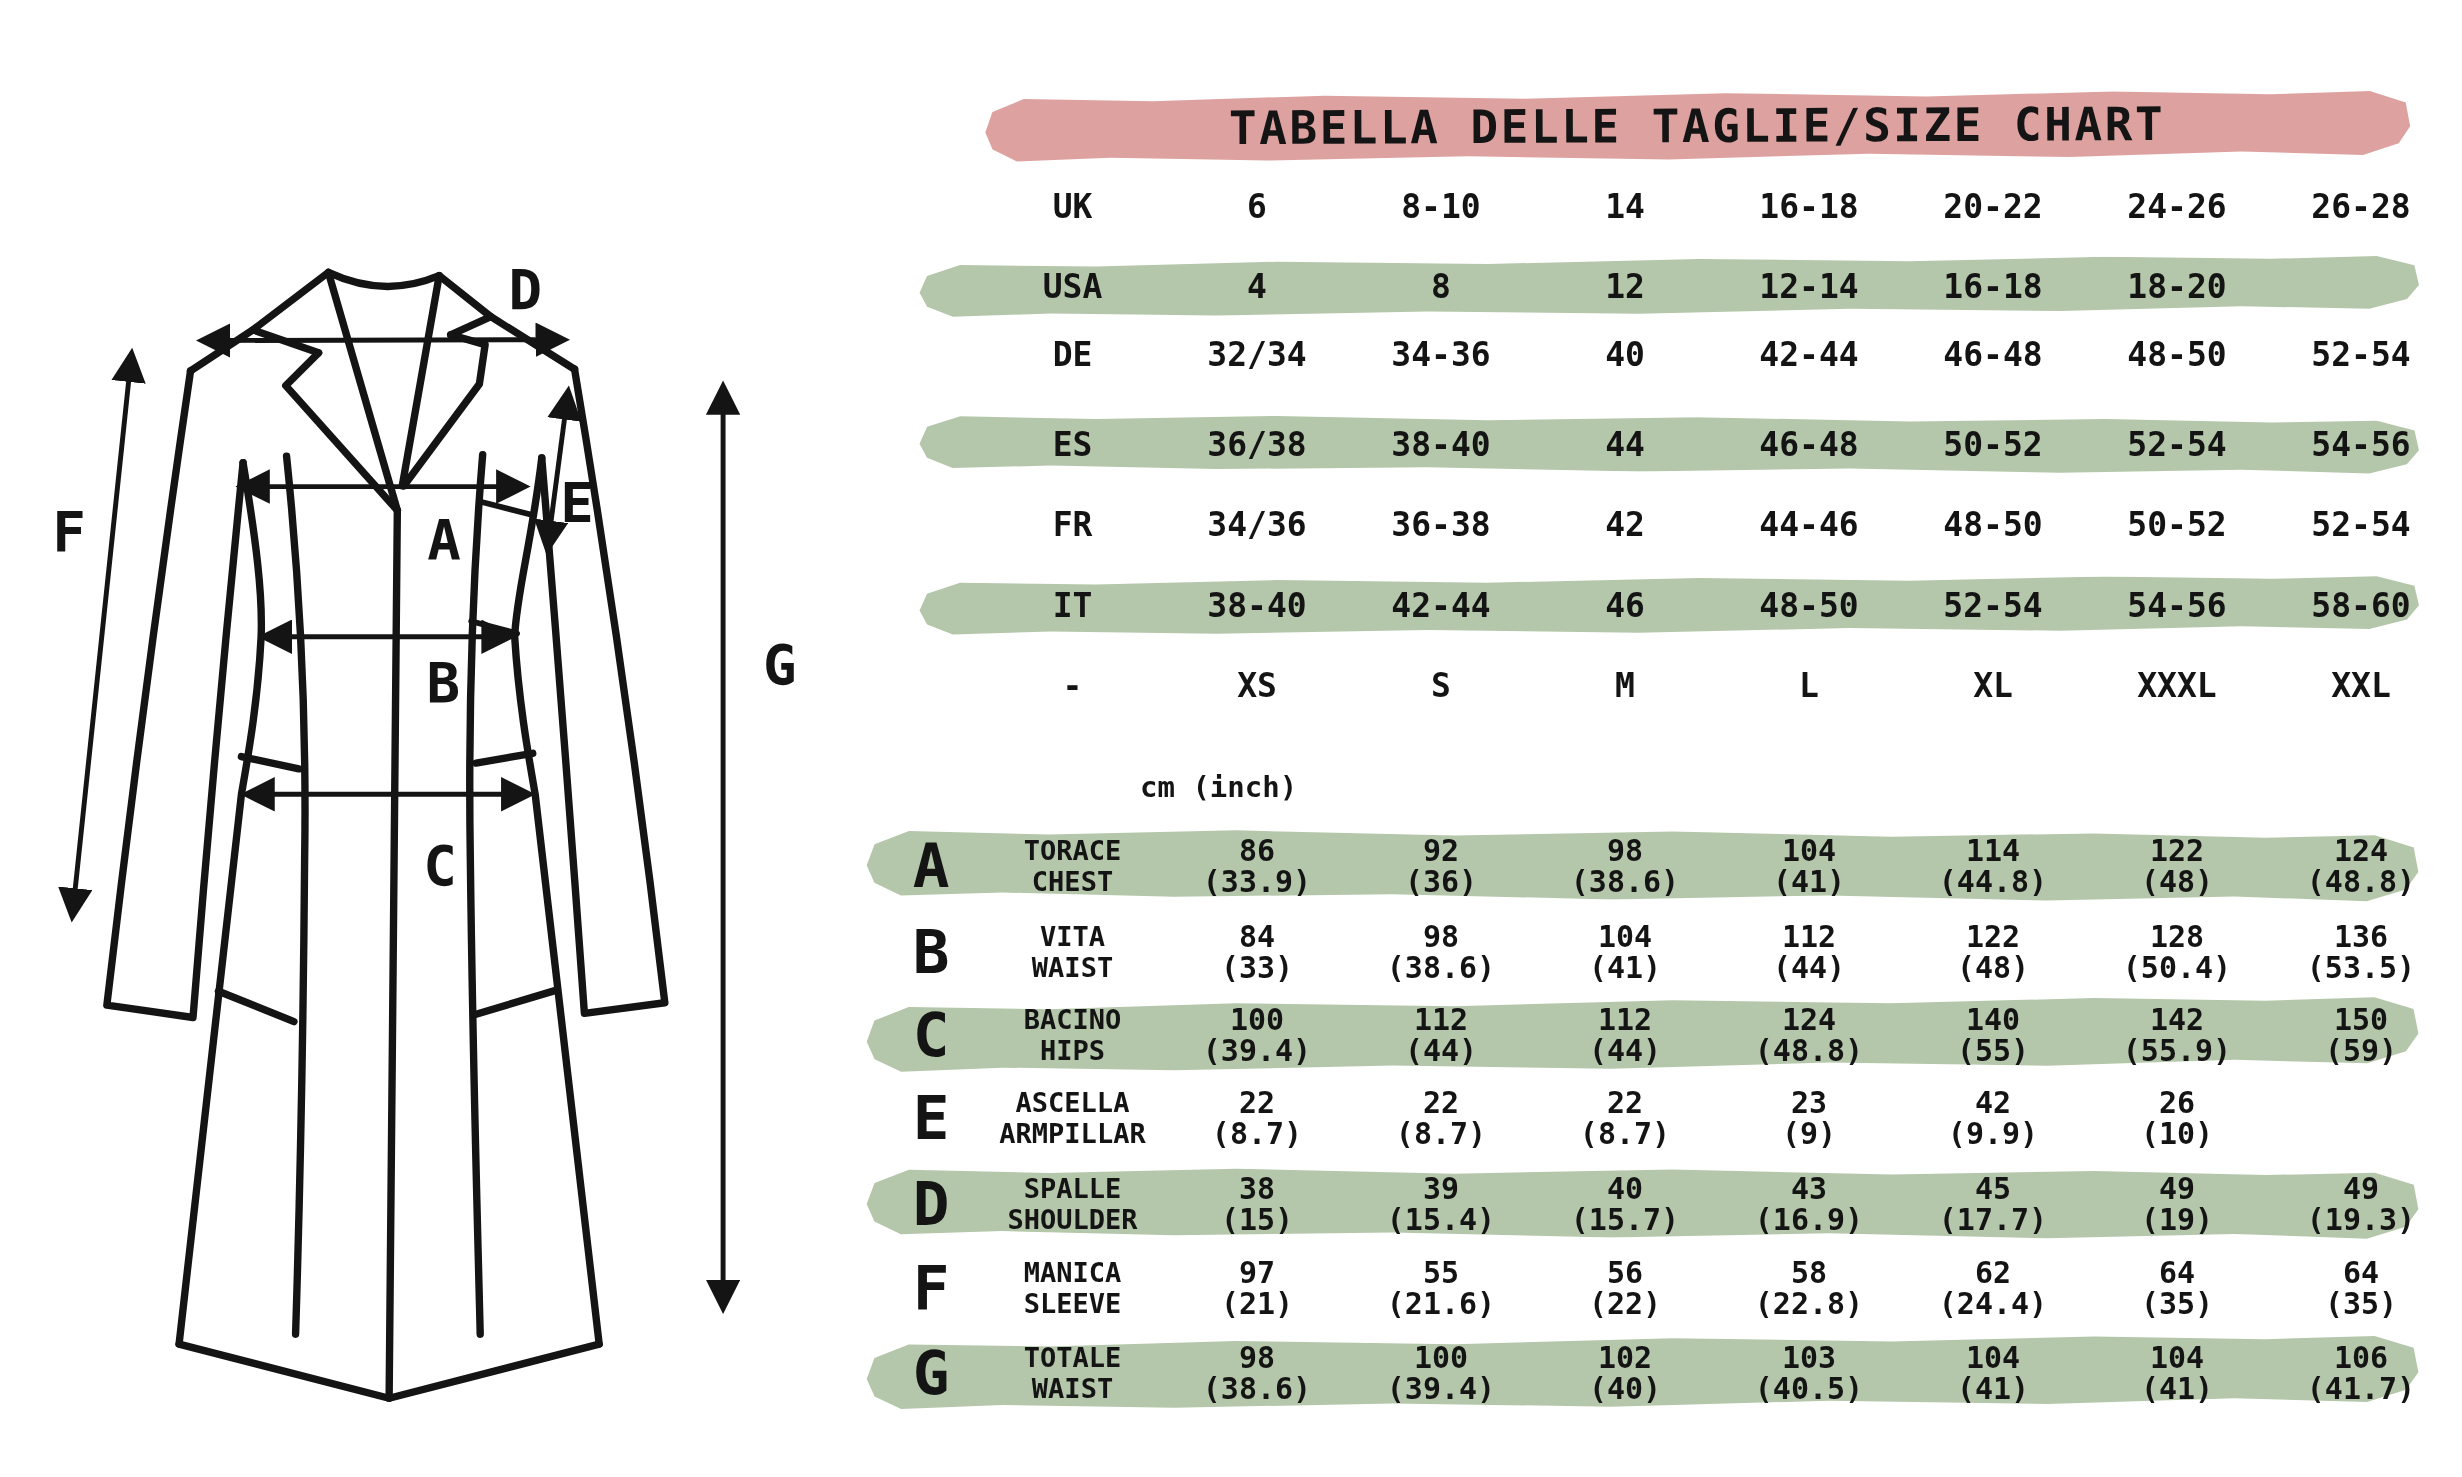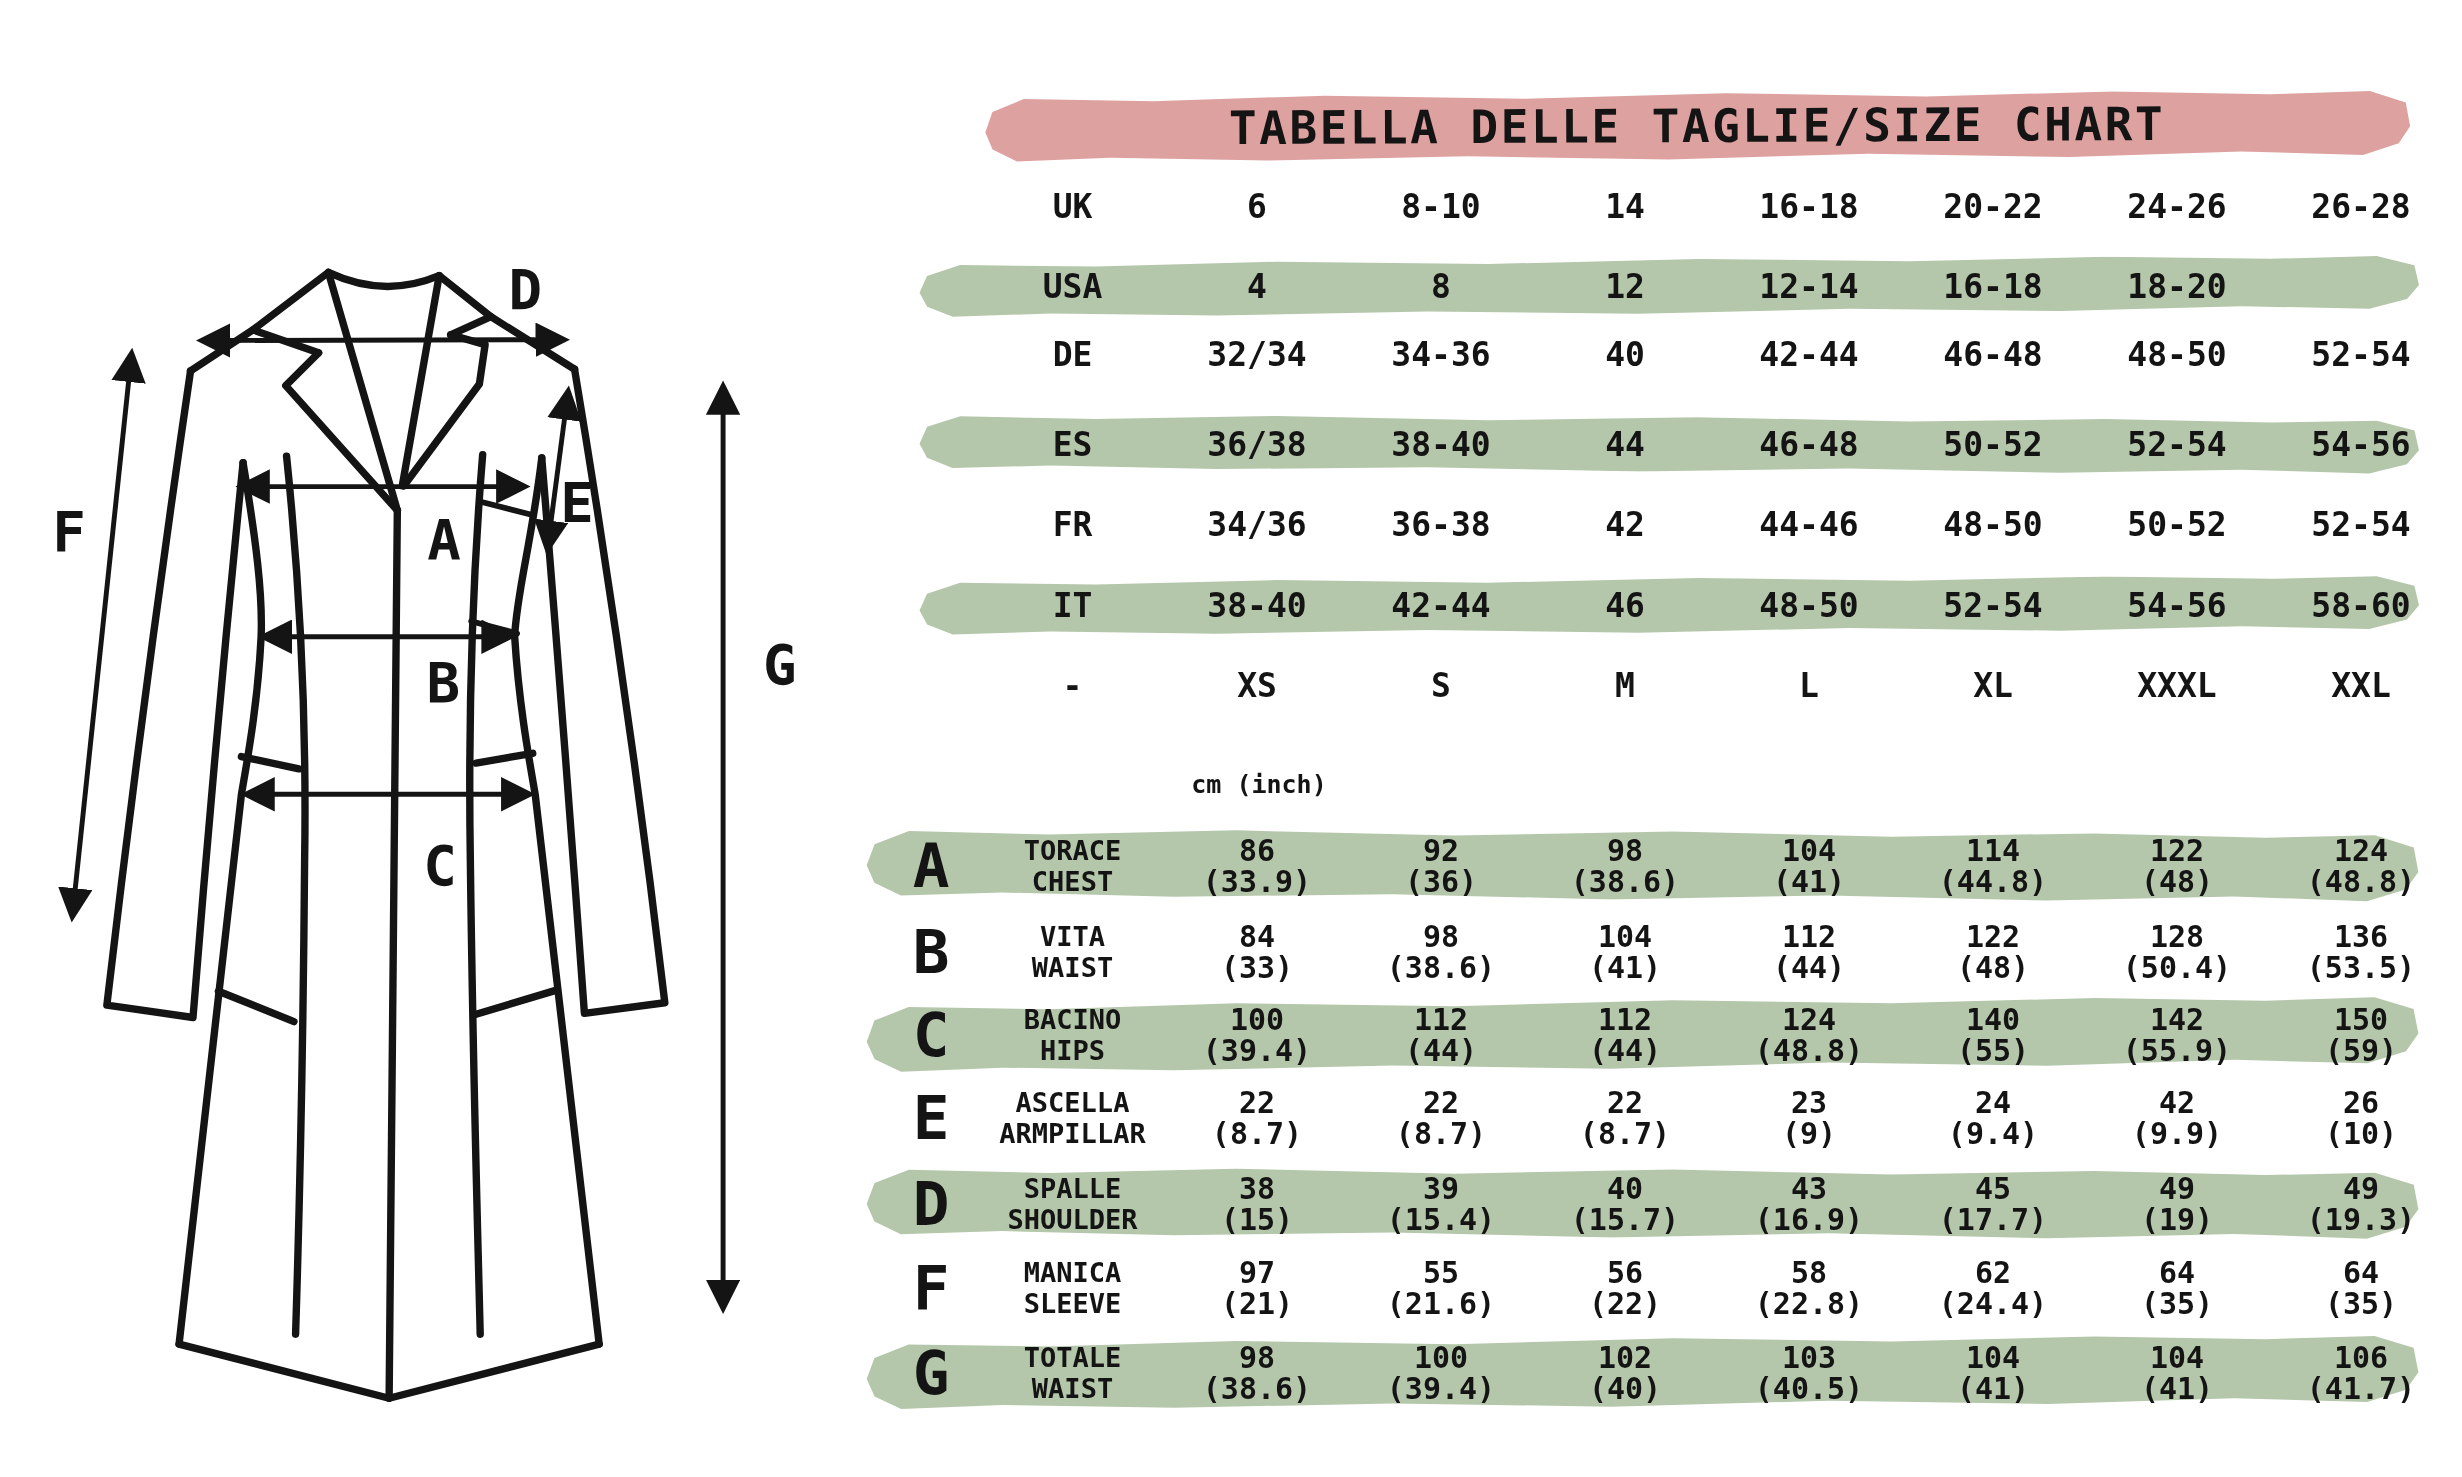--- a/index.html
+++ b/index.html
@@ -66,21 +66,21 @@
   #meas-rows .row:nth-child(3){top:992px}
   #meas-rows .row:nth-child(4){top:1075px}
   #meas-rows .row:nth-child(5){top:1161px}
   #meas-rows .row:nth-child(6){top:1245px}
   #meas-rows .row:nth-child(7){top:1330px}
   #meas-rows .row:nth-child(1).hl::before{transform:rotate(0.25deg)}
   #meas-rows .row:nth-child(3).hl::before{transform:rotate(-0.3deg)}
   #meas-rows .row:nth-child(5).hl::before{transform:rotate(0.2deg)}
   #meas-rows .row:nth-child(7).hl::before{transform:rotate(-0.25deg)}
 
-  .unit{position:absolute;left:1140px;top:770px;width:238px;text-align:center;font-size:25px;font-weight:700}
+  .unit{position:absolute;left:1140px;top:770px;width:238px;text-align:left;font-size:29px;font-weight:700}
 </style>
 </head>
 <body>
 
 <div class="canvas">
 
   <svg class="coat-svg" viewBox="0 0 1150 1800">
     <defs>
       <marker id="ah" viewBox="0 0 10 10" refX="8" refY="5" markerWidth="7" markerHeight="7" orient="auto-start-reverse">
         <path d="M0,0 L10,5 L0,10 z" fill="#141414"></path>
@@ -341,24 +341,20 @@
     </div>
     <div class="cell val">
       <div class="l cm">22</div>
       <div class="l in">(8.7)</div>
     </div>
     <div class="cell val">
       <div class="l cm">23</div>
       <div class="l in">(9)</div>
     </div>
     <div class="cell val">
-      <div class="l cm">24</div>
-      <div class="l in">(9.4)</div>
-    </div>
-    <div class="cell val">
       <div class="l cm">42</div>
       <div class="l in">(9.9)</div>
     </div>
     <div class="cell val">
       <div class="l cm">26</div>
       <div class="l in">(10)</div>
     </div>
   </div>
       <div class="row meas-row hl">
     <div class="cell letter">D</div>

